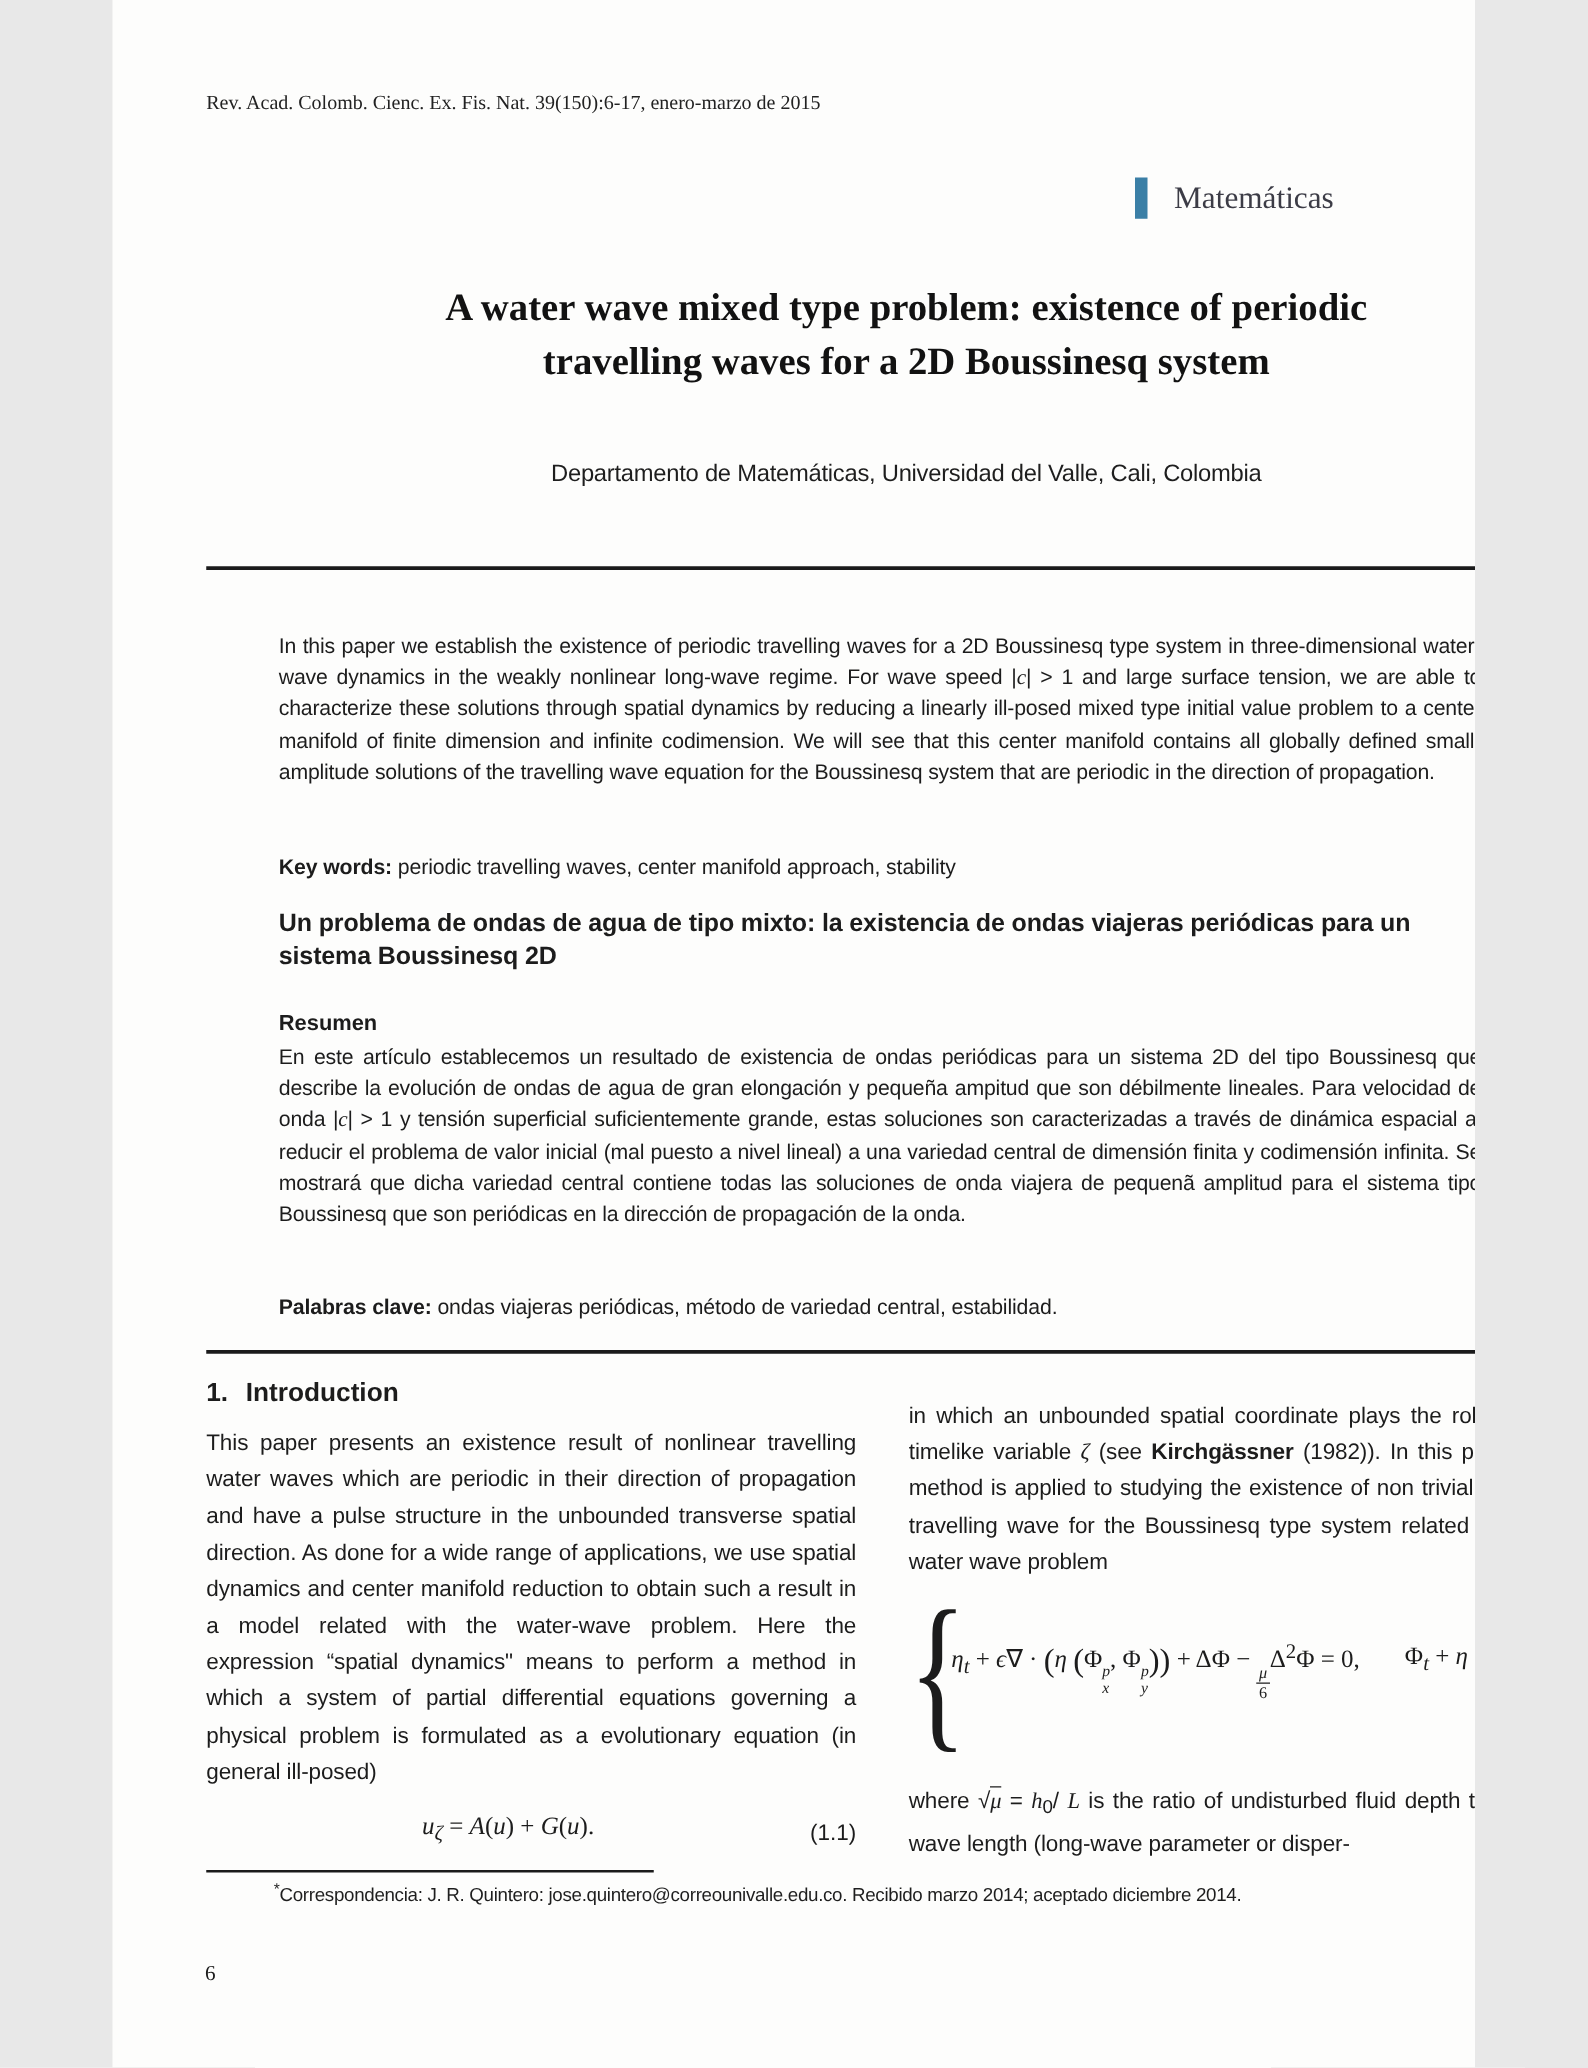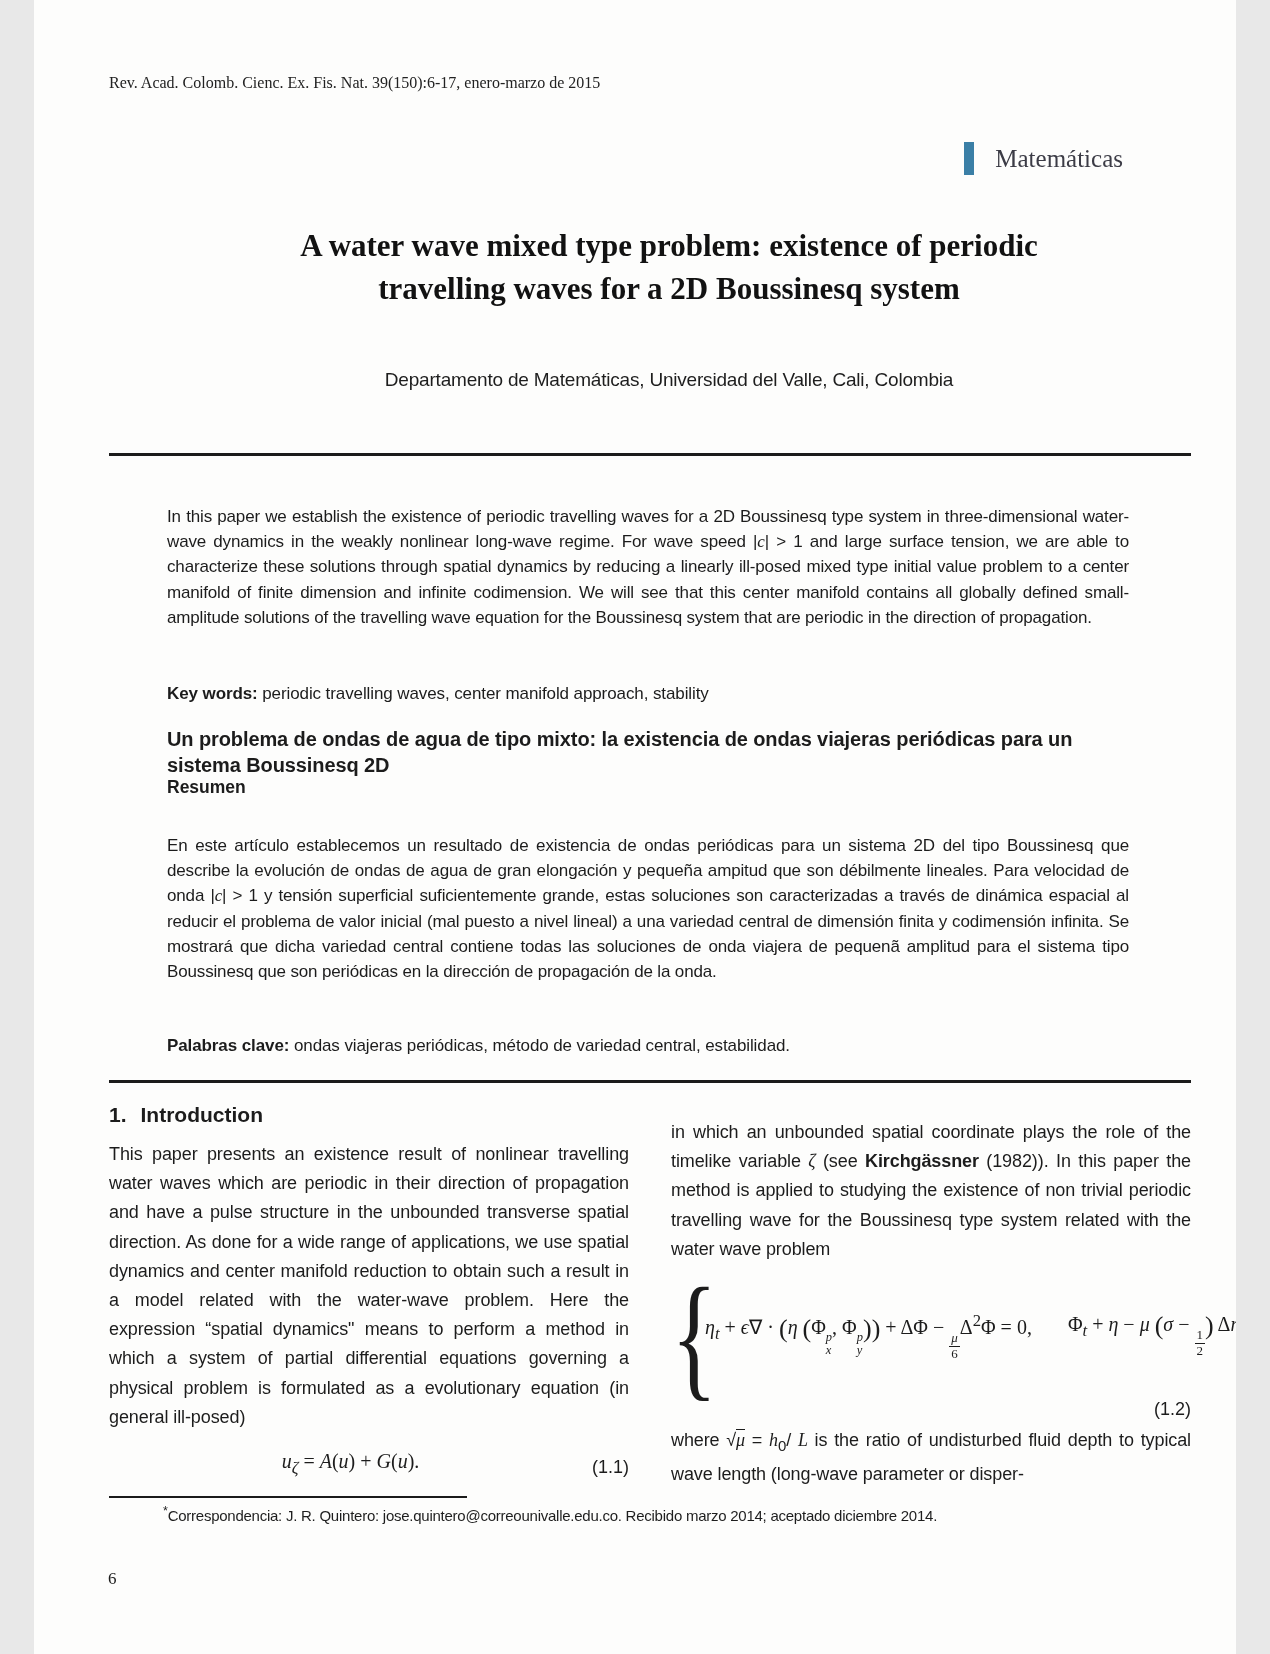--- a/index.html
+++ b/index.html
@@ -1,17 +1,17 @@
 <!DOCTYPE html>
 <html><head>
 <meta charset="utf-8">
 <style>
   html,body{margin:0;padding:0;background:#e8e8e8;}
   .page{
-    position:relative;width:1202px;height:1654px;margin:0 auto;
+    position:relative;width:1090px;height:1654px;margin:0 auto;
     background:#fdfdfc;color:#1c1c1c;
     font-family:"Liberation Sans",sans-serif;overflow:hidden;
   }
   
   .journal-line{position:absolute;left:75px;top:74px;font-family:"Liberation Serif",serif;font-size:16px;color:#222;}
   .section-tag{position:absolute;top:142px;right:113px;display:flex;align-items:center;gap:21px;}
   .section-tag .bar{width:10px;height:33px;background:#3b7fa6;}
   .section-tag .lbl{font-family:"Liberation Serif",serif;font-size:25px;color:#3c3c46;}
   
   .title{position:absolute;left:94px;width:1082px;top:224px;text-align:center;
@@ -25,21 +25,21 @@
   #rule-mid{left:75px;top:1080px;width:1082px;}
   #rule-footnote{left:75px;top:1496px;width:358px;height:2px;}
   
   .inner{position:absolute;left:133px;width:962px;}
   .blk-head{font-weight:bold;font-size:17.5px;}
   .blk-body{font-size:17px;line-height:25.2px;text-align:justify;letter-spacing:-0.15px;}
   #abstract-heading{top:470px;}
   #abstract-body{top:504px;}
   #keywords-line{top:684px;font-size:17px;letter-spacing:-0.1px;}
   #spanish-title{top:726px;font-weight:bold;font-size:20px;line-height:26px;letter-spacing:-0.1px;}
-  #resumen-heading{top:777px;}
+  #resumen-heading{top:808px;}
   #resumen-body{top:833px;}
   #palabras-line{top:1036px;font-size:17px;letter-spacing:-0.1px;}
   .blk-label{font-weight:bold;}
   
   .col{position:absolute;width:520px;}
   #col-left{left:75px;top:1103px;}
   #col-right{left:637px;top:1118px;}
   .sec-head{font-weight:bold;font-size:21px;display:flex;gap:14px;}
   .body-par{font-size:18px;line-height:29.2px;text-align:justify;letter-spacing:-0.1px;margin-top:13px;}
   #col-right .body-par{margin-top:0;}

